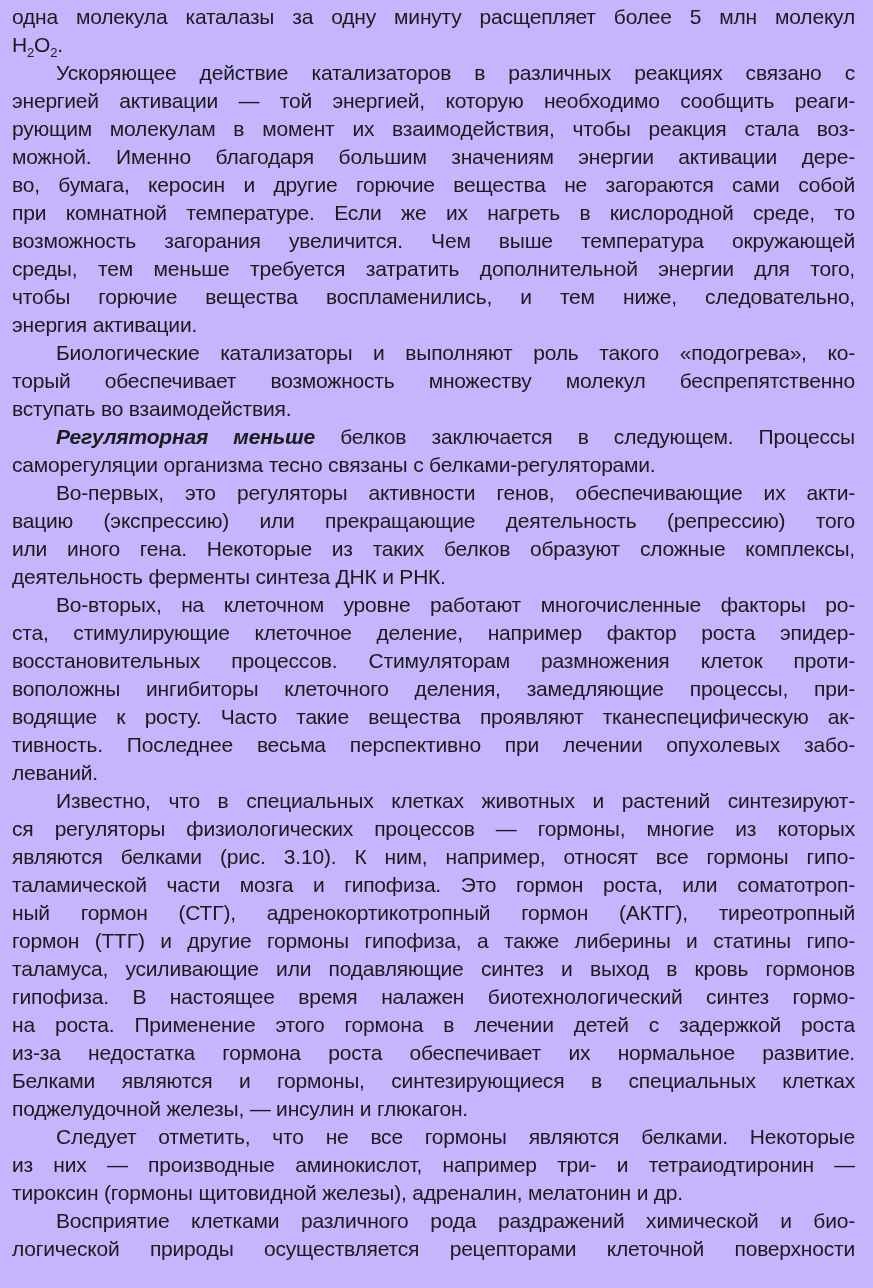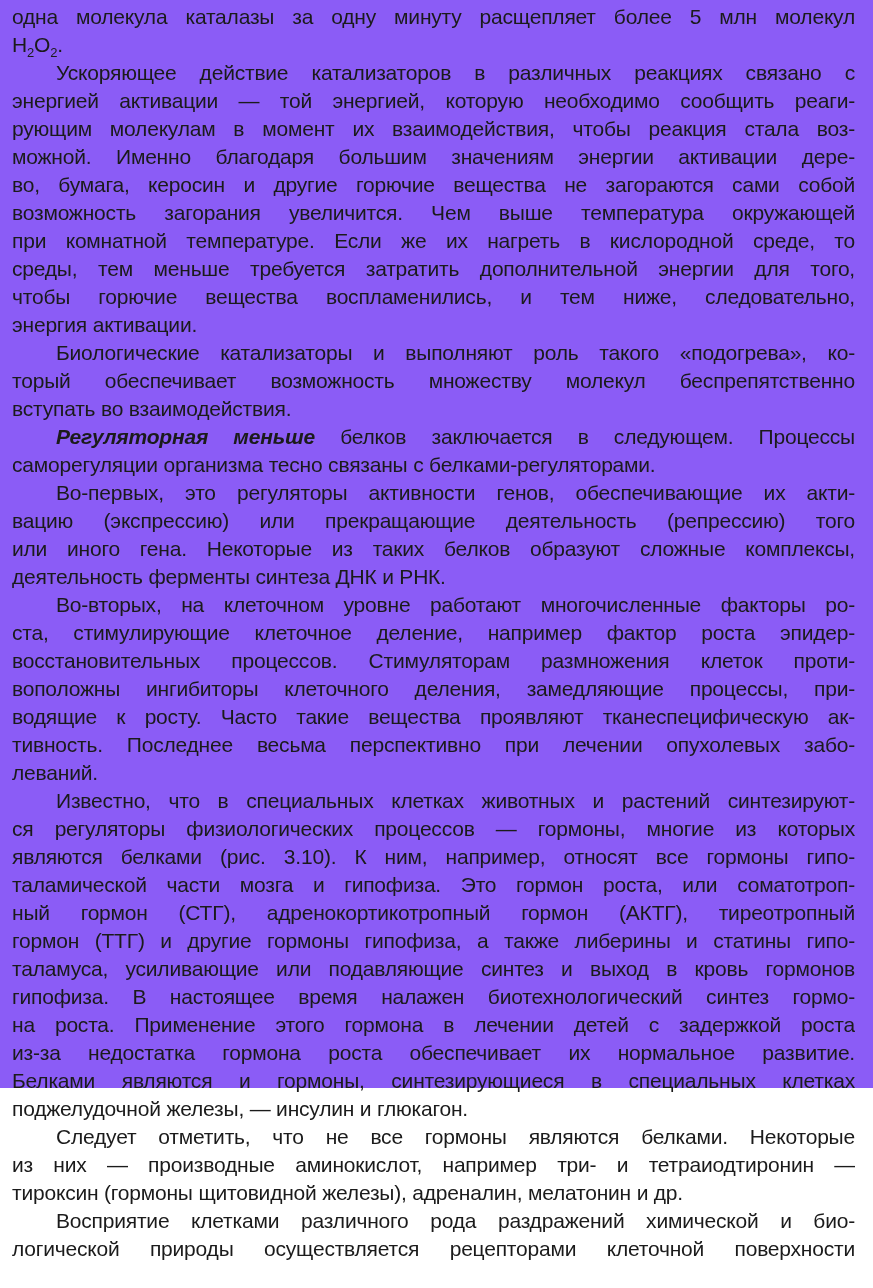--- a/index.html
+++ b/index.html
@@ -8,28 +8,28 @@
     background: #ffffff;
   }
   body {
     width: 873px;
     height: 1288px;
     overflow: hidden;
   }
   .page {
     box-sizing: border-box;
     width: 873px;
-    height: 1088px;
+    height: 1288px;
     padding: 3px 18px 0 12px;
     font-family: "Liberation Sans", "DejaVu Sans", sans-serif;
     font-size: 21px;
     line-height: 28px;
     letter-spacing: -0.2px;
     color: #1b1b1b;
-    background: #8b5cf6;
+    background: #c4b5fd;
   }
   .para {
     margin: 0;
   }
   .line {
     height: 28px;
     overflow: hidden;
     text-align: justify;
     text-align-last: justify;
   }
@@ -57,22 +57,22 @@
       <div class="para">
         <div class="line"><span>одна молекула каталазы за одну минуту расщепляет более 5 млн молекул</span></div>
         <div class="line noj"><span>H</span><sub class="formula-sub">2</sub><span>O</span><sub class="formula-sub">2</sub><span>.</span></div>
       </div>
       <div class="para">
         <div class="line indent"><span>Ускоряющее действие катализаторов в различных реакциях связано с</span></div>
         <div class="line"><span>энергией активации — той энергией, которую необходимо сообщить реаги-</span></div>
         <div class="line"><span>рующим молекулам в момент их взаимодействия, чтобы реакция стала воз-</span></div>
         <div class="line"><span>можной. Именно благодаря большим значениям энергии активации дере-</span></div>
         <div class="line"><span>во, бумага, керосин и другие горючие вещества не загораются сами собой</span></div>
+        <div class="line"><span>при комнатной температуре. Если же их нагреть в кислородной среде, то</span></div>
         <div class="line"><span>возможность загорания увеличится. Чем выше температура окружающей</span></div>
-        <div class="line"><span>при комнатной температуре. Если же их нагреть в кислородной среде, то</span></div>
         <div class="line"><span>среды, тем меньше требуется затратить дополнительной энергии для того,</span></div>
         <div class="line"><span>чтобы горючие вещества воспламенились, и тем ниже, следовательно,</span></div>
         <div class="line noj"><span>энергия активации.</span></div>
       </div>
       <div class="para">
         <div class="line indent"><span>Биологические катализаторы и выполняют роль такого «подогрева», ко-</span></div>
         <div class="line"><span>торый обеспечивает возможность множеству молекул беспрепятственно</span></div>
         <div class="line noj"><span>вступать во взаимодействия.</span></div>
       </div>
       <div class="para">

